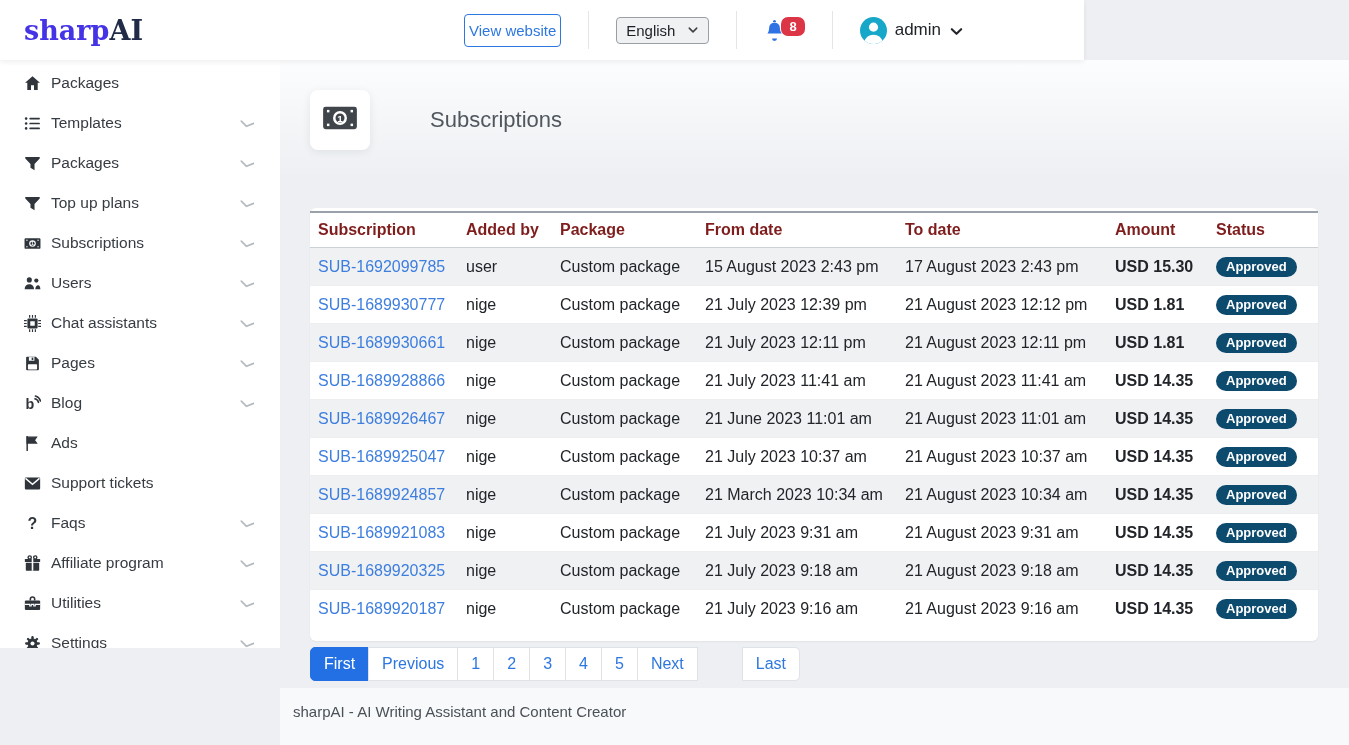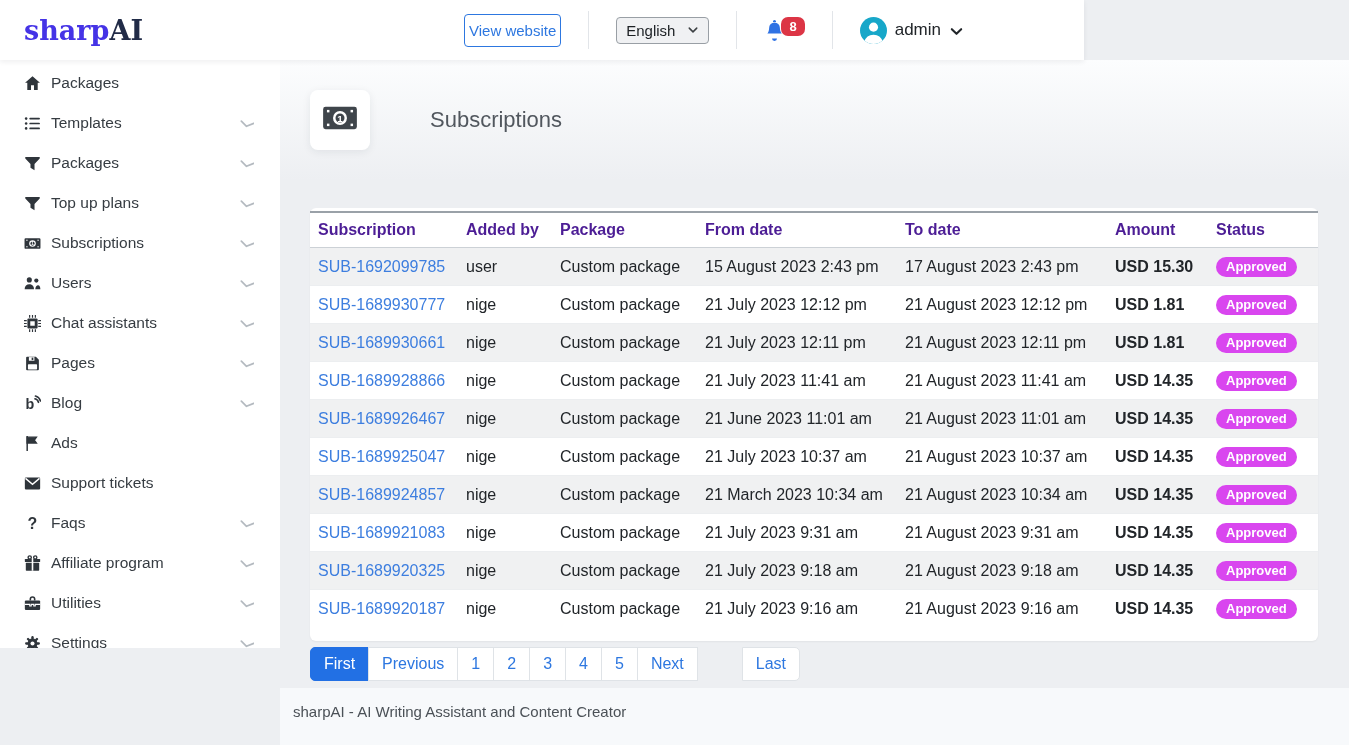--- a/index.html
+++ b/index.html
@@ -53,29 +53,29 @@
   .icon-card { width:60px; height:60px; background:#fff; border-radius:8px;
                box-shadow:0 2px 8px rgba(30,35,45,.08); display:flex; align-items:center;
                justify-content:center; color:#3f454b; }
   .icon-card svg { width:36px; height:36px; fill:currentColor; }
   .page-title { font-size:22px; font-weight:500; color:#51575e; margin-left:60px; }
 
   .content { flex:1 1 auto; background:#edeff2; padding:28px 31px 0 30px; }
   .table-card { background:#fff; border-radius:6px; box-shadow:0 1px 2px rgba(0,0,0,.05);
                 padding:3px 0 14px; }
   table { width:100%; border-collapse:collapse; table-layout:fixed; font-size:16px; }
-  thead th { text-align:left; font-weight:700; color:#4c1d95; padding:8px 8px;
+  thead th { text-align:left; font-weight:700; color:#7f1d1d; padding:8px 8px;
              border-top:2px solid #9aa1a8; border-bottom:1px solid #ccd1d6; }
   tbody td { padding:8.5px 8px; color:#212529; border-top:1px solid #eceef0;
              overflow:hidden; white-space:nowrap; }
   tbody tr:first-child td { border-top:none; }
   tbody tr:nth-child(odd) { background:#f0f1f2; }
   td a { color:#3d7edf; text-decoration:none; cursor:pointer; }
   td.amount { font-weight:700; }
-  .badge { display:inline-block; background:#d946ef; color:#fff; font-size:13px; font-weight:700;
+  .badge { display:inline-block; background:#0c4a6e; color:#fff; font-size:13px; font-weight:700;
            padding:3.5px 10px; border-radius:10px; line-height:1; }
 
   .pagination { display:inline-flex; margin-top:6px; }
   .page-btn { background:#fff; border:1px solid #dfe3e7; color:#2d77e0; font-size:16px;
               padding:6px 13px; margin-left:-1px; cursor:pointer; text-decoration:none;
               line-height:20px; }
   .page-btn:first-child { border-radius:5px 0 0 5px; margin-left:0; }
   .page-btn:last-child { border-radius:0 5px 5px 0;margin-left:44px; }
   .page-btn.active { background:#2270e4; border-color:#2270e4; color:#fff; }
 
@@ -417,21 +417,21 @@
     <td>15 August 2023 2:43 pm</td>
     <td>17 August 2023 2:43 pm</td>
     <td class="amount">USD 15.30</td>
     <td><span class="badge">Approved</span></td>
   </tr>
 
   <tr>
     <td><a href="#">SUB-1689930777</a></td>
     <td>nige</td>
     <td>Custom package</td>
-    <td>21 July 2023 12:12 pm</td>
+    <td>21 July 2023 12:39 pm</td>
     <td>21 August 2023 12:12 pm</td>
     <td class="amount">USD 1.81</td>
     <td><span class="badge">Approved</span></td>
   </tr>
 
   <tr>
     <td><a href="#">SUB-1689930661</a></td>
     <td>nige</td>
     <td>Custom package</td>
     <td>21 July 2023 12:11 pm</td>

